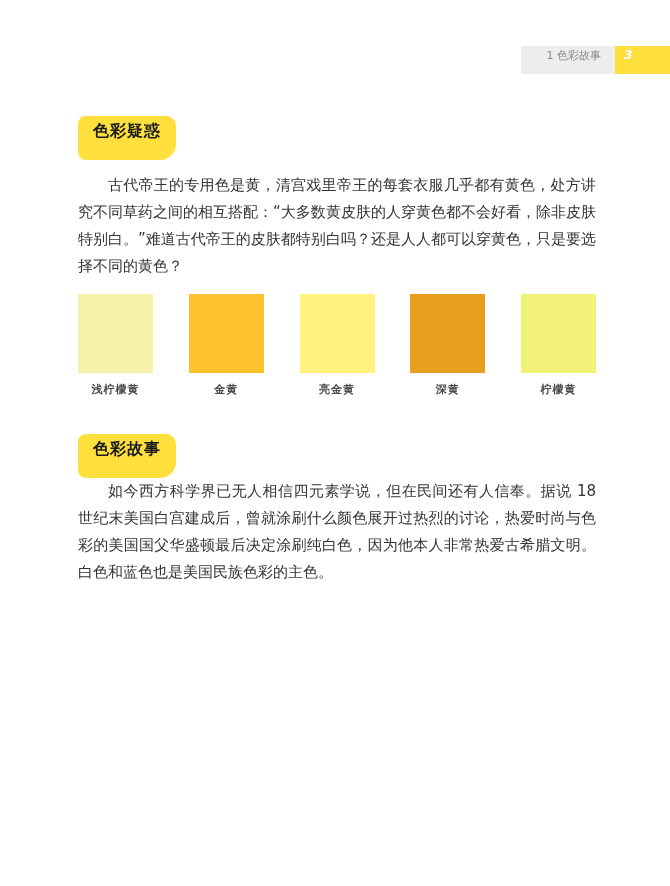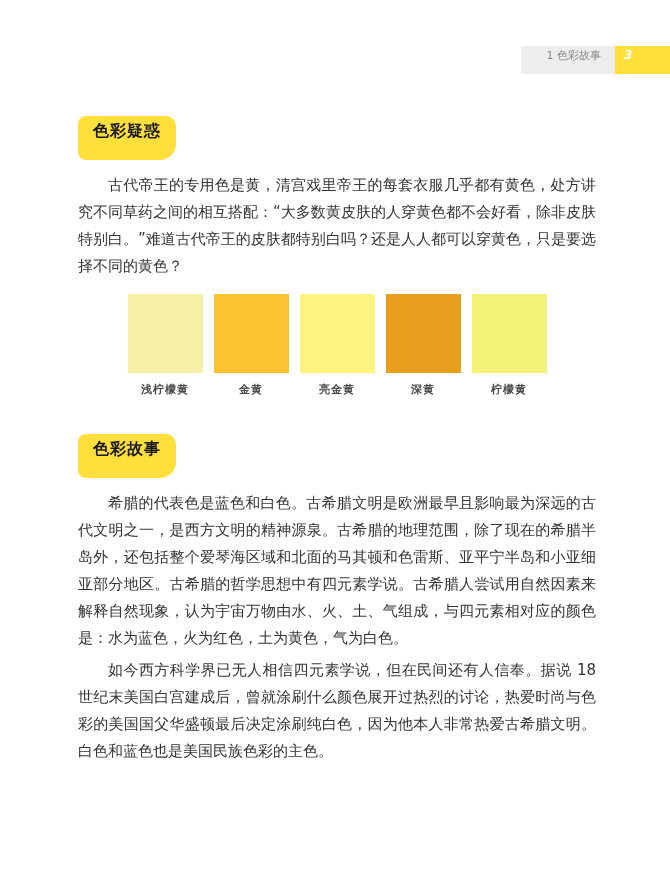--- a/index.html
+++ b/index.html
@@ -46,21 +46,21 @@
 
   .para {
     font-size: 15px; line-height: 27px; color: #333333;
     text-align: justify; text-indent: 2em;
     margin: 0 0 5px 0;
   }
   .para.first-after-badge { margin-top: 12px; }
 
   
   .swatch-strip {
-    display: flex; justify-content: center; gap: 11px;
+    display: flex; justify-content: space-between; gap: 27px;
     margin: 14px 0 0 0;
   }
   .swatch { width: 75px; }
   .swatch-color { width: 75px; height: 79px; }
   .swatch-label {
     margin-top: 9px;
     font-size: 11px; font-weight: bold; color: #4a4a4a;
     text-align: center; letter-spacing: 1px;
     white-space: nowrap;
   }
@@ -101,16 +101,15 @@
     <div class="swatch">
       <div class="swatch-color" style="background: rgb(242, 242, 121);"></div>
       <div class="swatch-label">柠檬黄</div>
     </div>
   </div>
 
   <div class="badge-row second">
     <span class="badge" style="background: rgb(255, 223, 60);">色彩故事</span>
   </div>
 
-  <p class="para first-after-badge">希腊的代表色是蓝色和白色。古希腊文明是欧洲最早且影响最为深远的古代文明之一，是西方文明的精神源泉。古希腊的地理范围，除了现在的希腊半岛外，还包括整个爱琴海区域和北面的马其顿和色雷斯、亚平宁半岛和小亚细亚部分地区。古希腊的哲学思想中有四元素学说。古希腊人尝试用自然因素来解释自然现象，认为宇宙万物由水、火、土、气组成，与四元素相对应的颜色是：水为蓝色，火为红色，土为黄色，气为白色。</p>
   <p class="para">如今西方科学界已无人相信四元素学说，但在民间还有人信奉。据说 18 世纪末美国白宫建成后，曾就涂刷什么颜色展开过热烈的讨论，热爱时尚与色彩的美国国父华盛顿最后决定涂刷纯白色，因为他本人非常热爱古希腊文明。白色和蓝色也是美国民族色彩的主色。</p>
 
 </div>
 
 </body></html>

